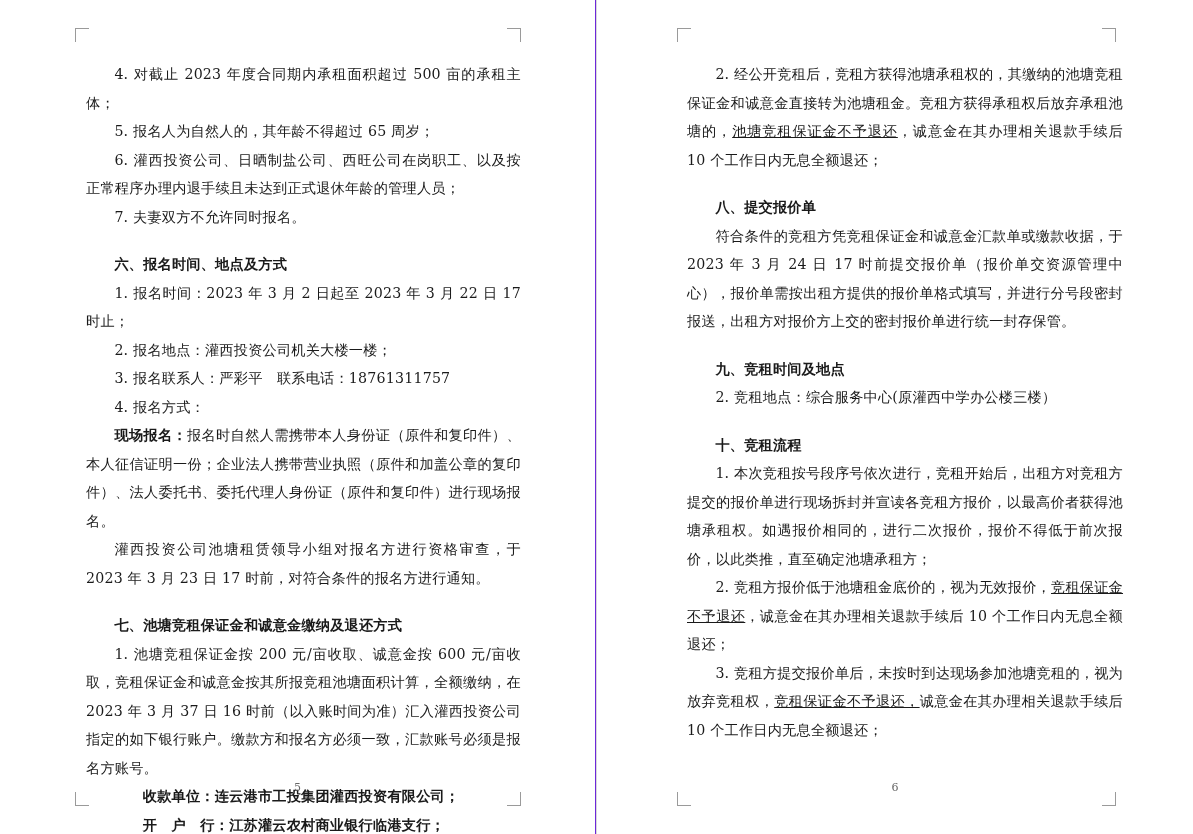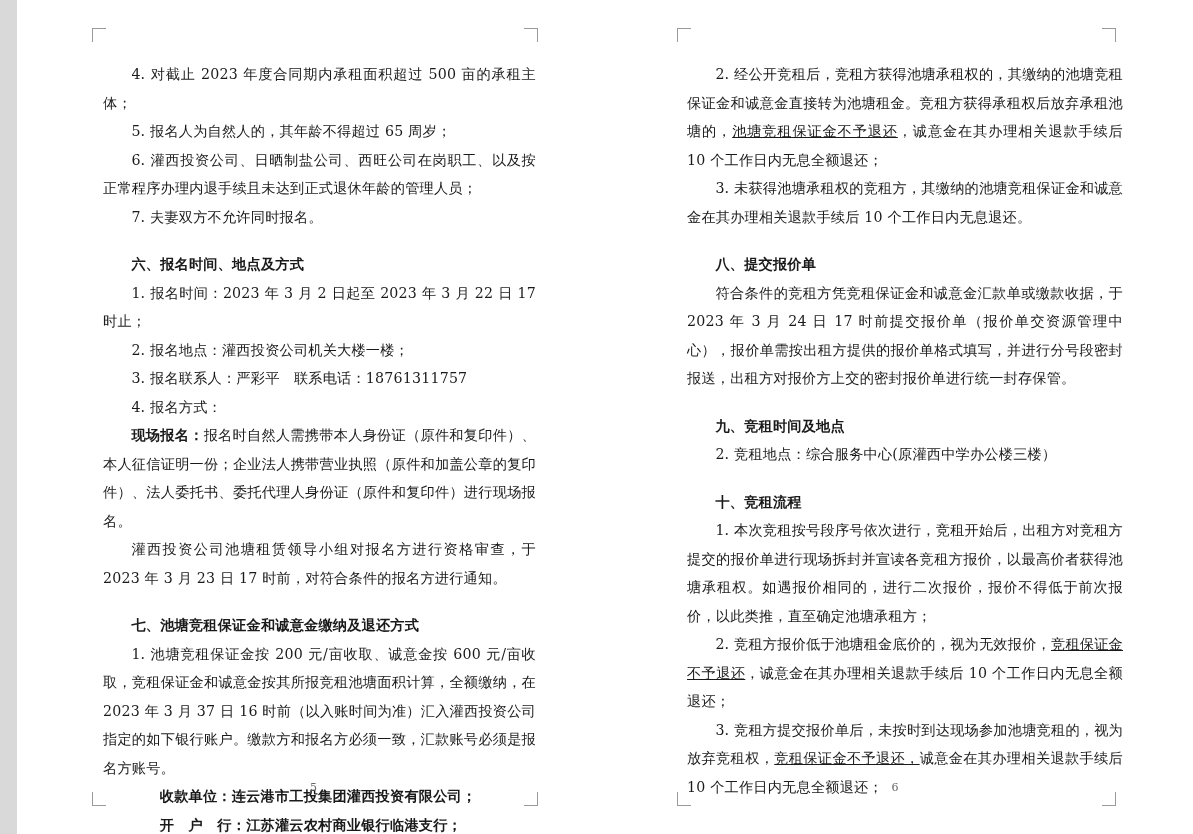--- a/index.html
+++ b/index.html
@@ -16,21 +16,21 @@
     overflow: hidden;
   }
   .page {
     position: absolute;
     top: 0;
     width: 596px;
     height: 834px;
     background: #ffffff;
     box-sizing: border-box;
   }
-  .page-left { left: 17px; border-right: 3px solid #6d28d9; }
+  .page-left { left: 0; border-right: 1px solid #6d28d9; }
   .page-right { left: 597px; }
 
   
   .crop {
     position: absolute;
     background: transparent;
   }
   .crop span {
     position: absolute;
     background: #9a9a9a;
@@ -137,21 +137,20 @@
         <span class="h" style="left:0;top:13px;"></span>
         <span class="v" style="left:0;top:0;"></span>
       </div>
     <div class="crop" style="left:505px; top:792px;">
         <span class="h" style="left:0;top:13px;"></span>
         <span class="v" style="left:13px;top:0;"></span>
       </div>
 
     <div class="content">
       <p><span>2. 经公开竞租后，竞租方获得池塘承租权的，其缴纳的池塘竞租保证金和诚意金直接转为池塘租金。竞租方获得承租权后放弃承租池塘的，</span><span class="u">池塘竞租保证金不予退还</span><span>，诚意金在其办理相关退款手续后 10 个工作日内无息全额退还；</span></p>
-      <p>3. 未获得池塘承租权的竞租方，其缴纳的池塘竞租保证金和诚意金在其办理相关退款手续后 10 个工作日内无息退还。</p>
       <p class="heading">八、提交报价单</p>
       <p>符合条件的竞租方凭竞租保证金和诚意金汇款单或缴款收据，于 2023 年 3 月 24 日 17 时前提交报价单（报价单交资源管理中心），报价单需按出租方提供的报价单格式填写，并进行分号段密封报送，出租方对报价方上交的密封报价单进行统一封存保管。</p>
       <p class="heading">九、竞租时间及地点</p>
       <p>2. 竞租地点：综合服务中心(原灌西中学办公楼三楼）</p>
       <p class="heading">十、竞租流程</p>
       <p>1. 本次竞租按号段序号依次进行，竞租开始后，出租方对竞租方提交的报价单进行现场拆封并宣读各竞租方报价，以最高价者获得池塘承租权。如遇报价相同的，进行二次报价，报价不得低于前次报价，以此类推，直至确定池塘承租方；</p>
       <p><span>2. 竞租方报价低于池塘租金底价的，视为无效报价，</span><span class="u">竞租保证金不予退还</span><span>，诚意金在其办理相关退款手续后 10 个工作日内无息全额退还；</span></p>
       <p><span>3. 竞租方提交报价单后，未按时到达现场参加池塘竞租的，视为放弃竞租权，</span><span class="u">竞租保证金不予退还，</span><span>诚意金在其办理相关退款手续后 10 个工作日内无息全额退还；</span></p>
     </div>
 

